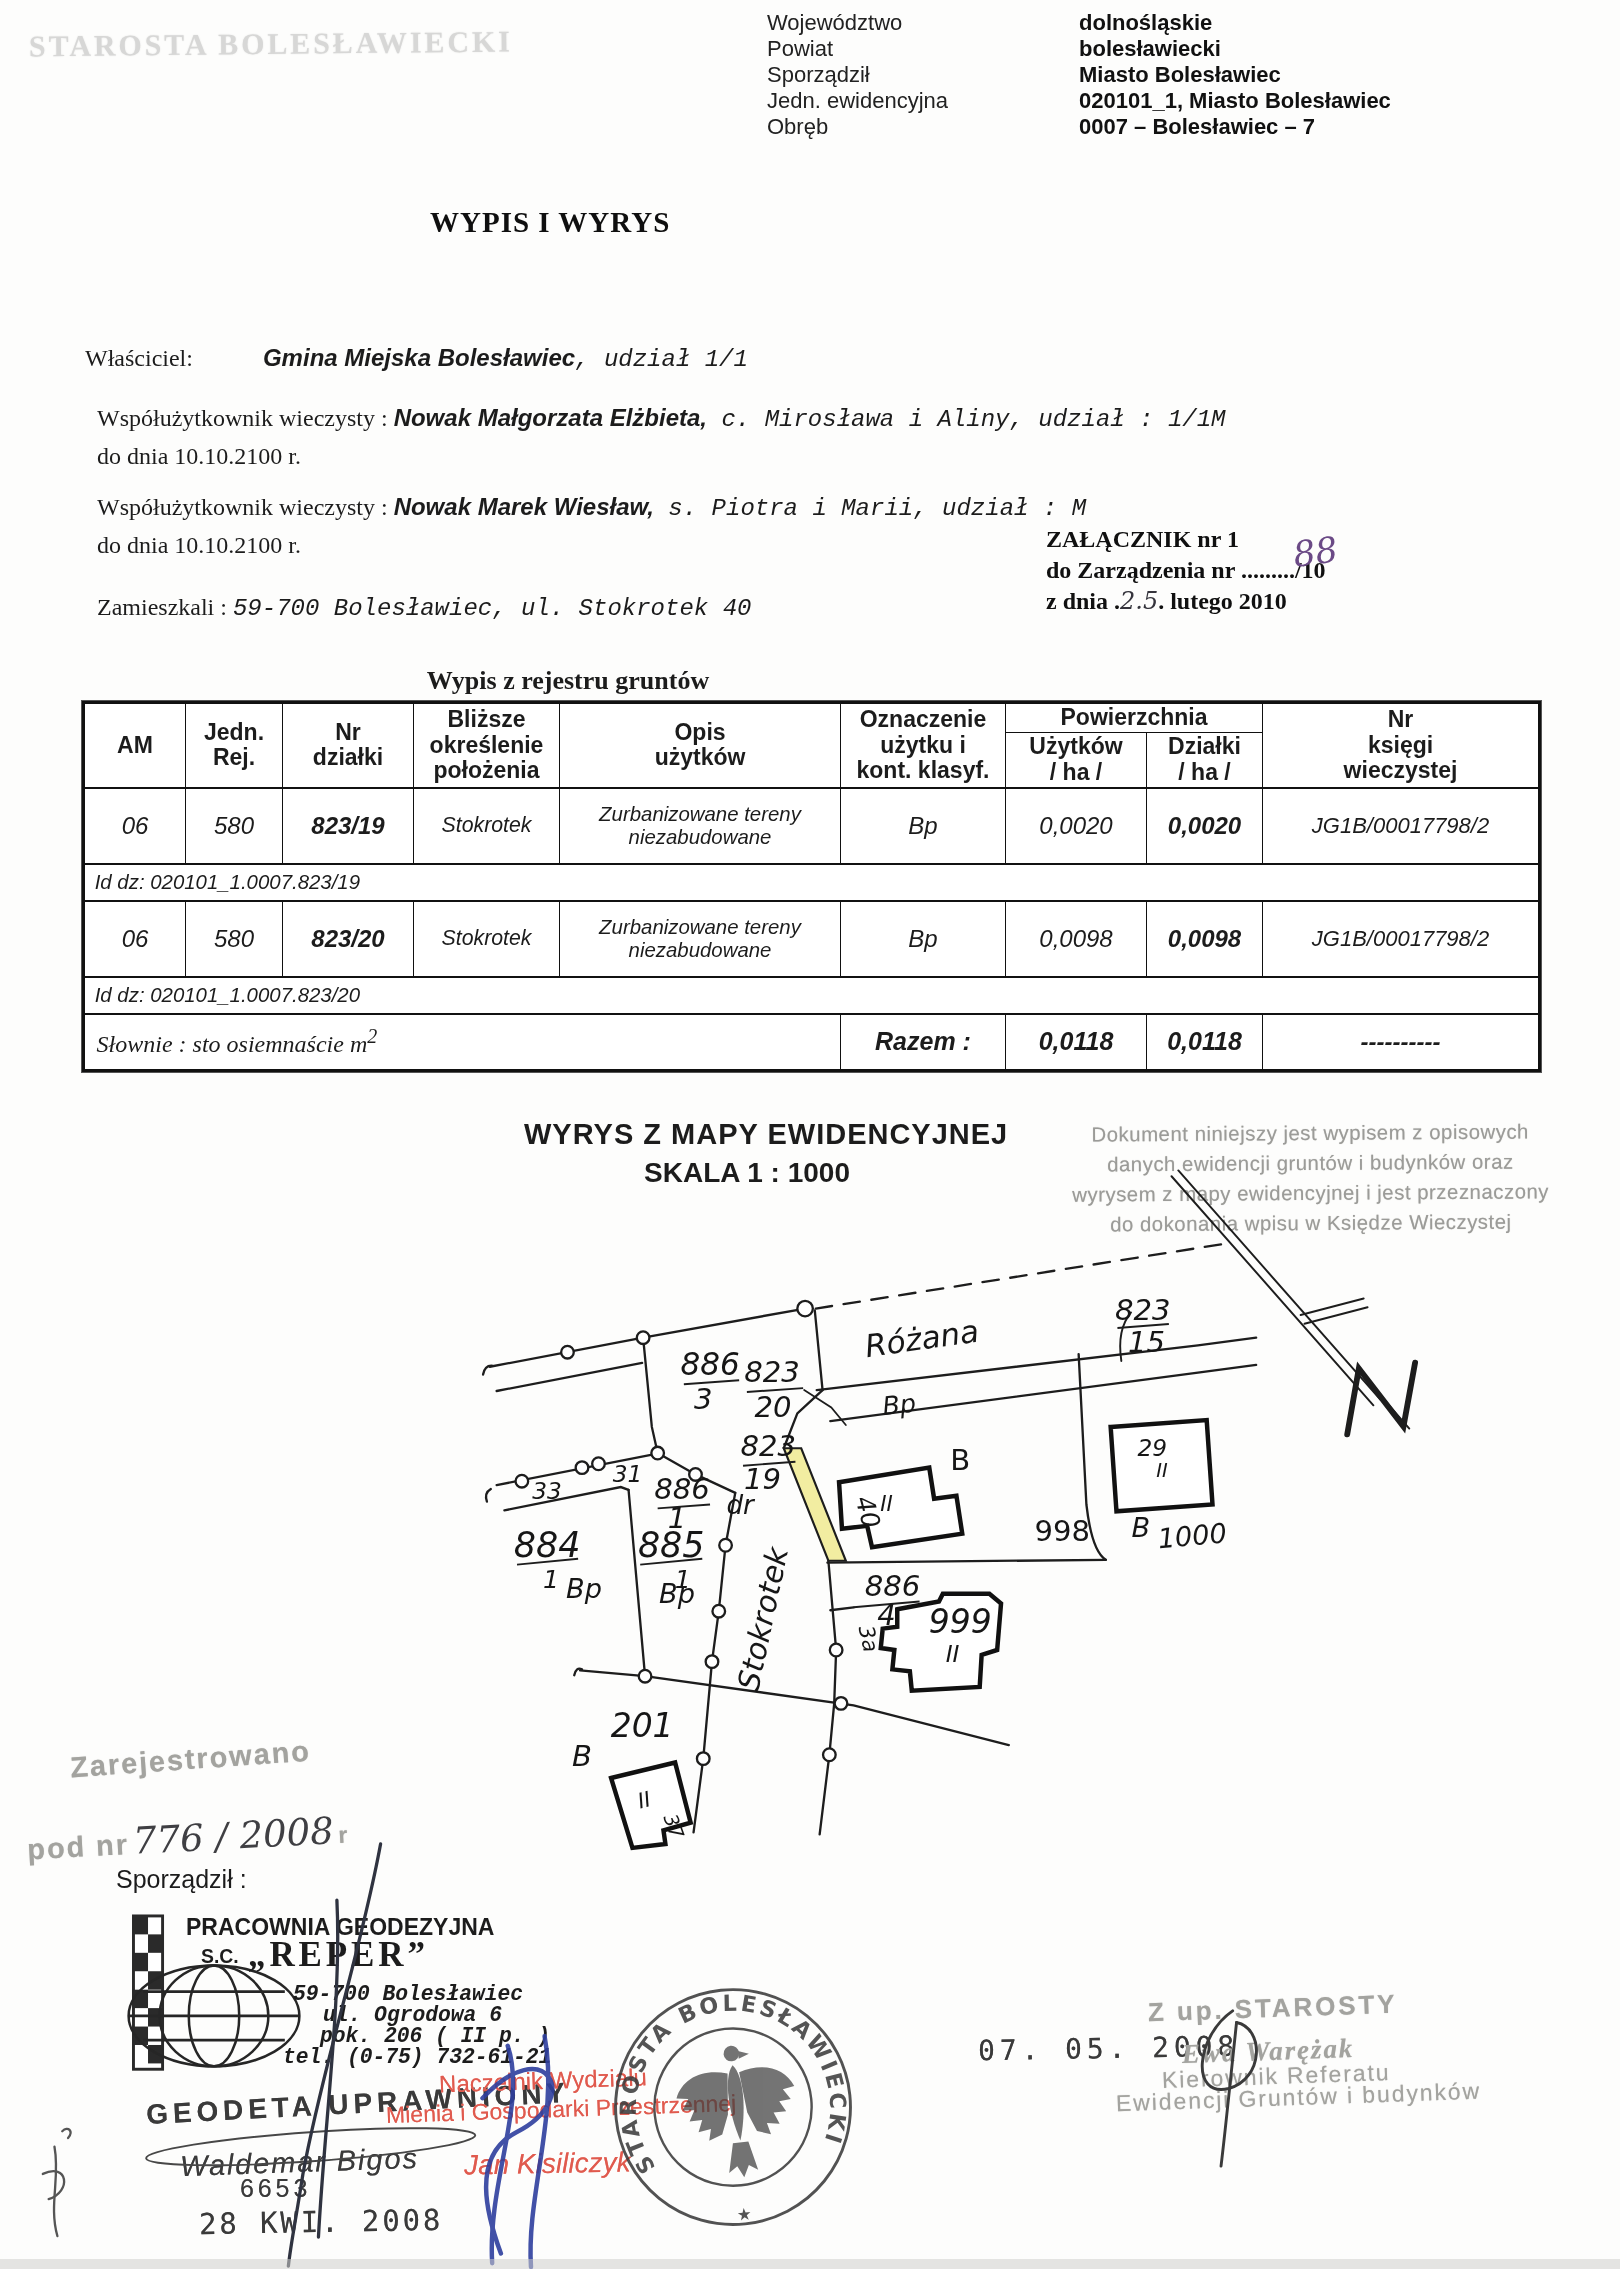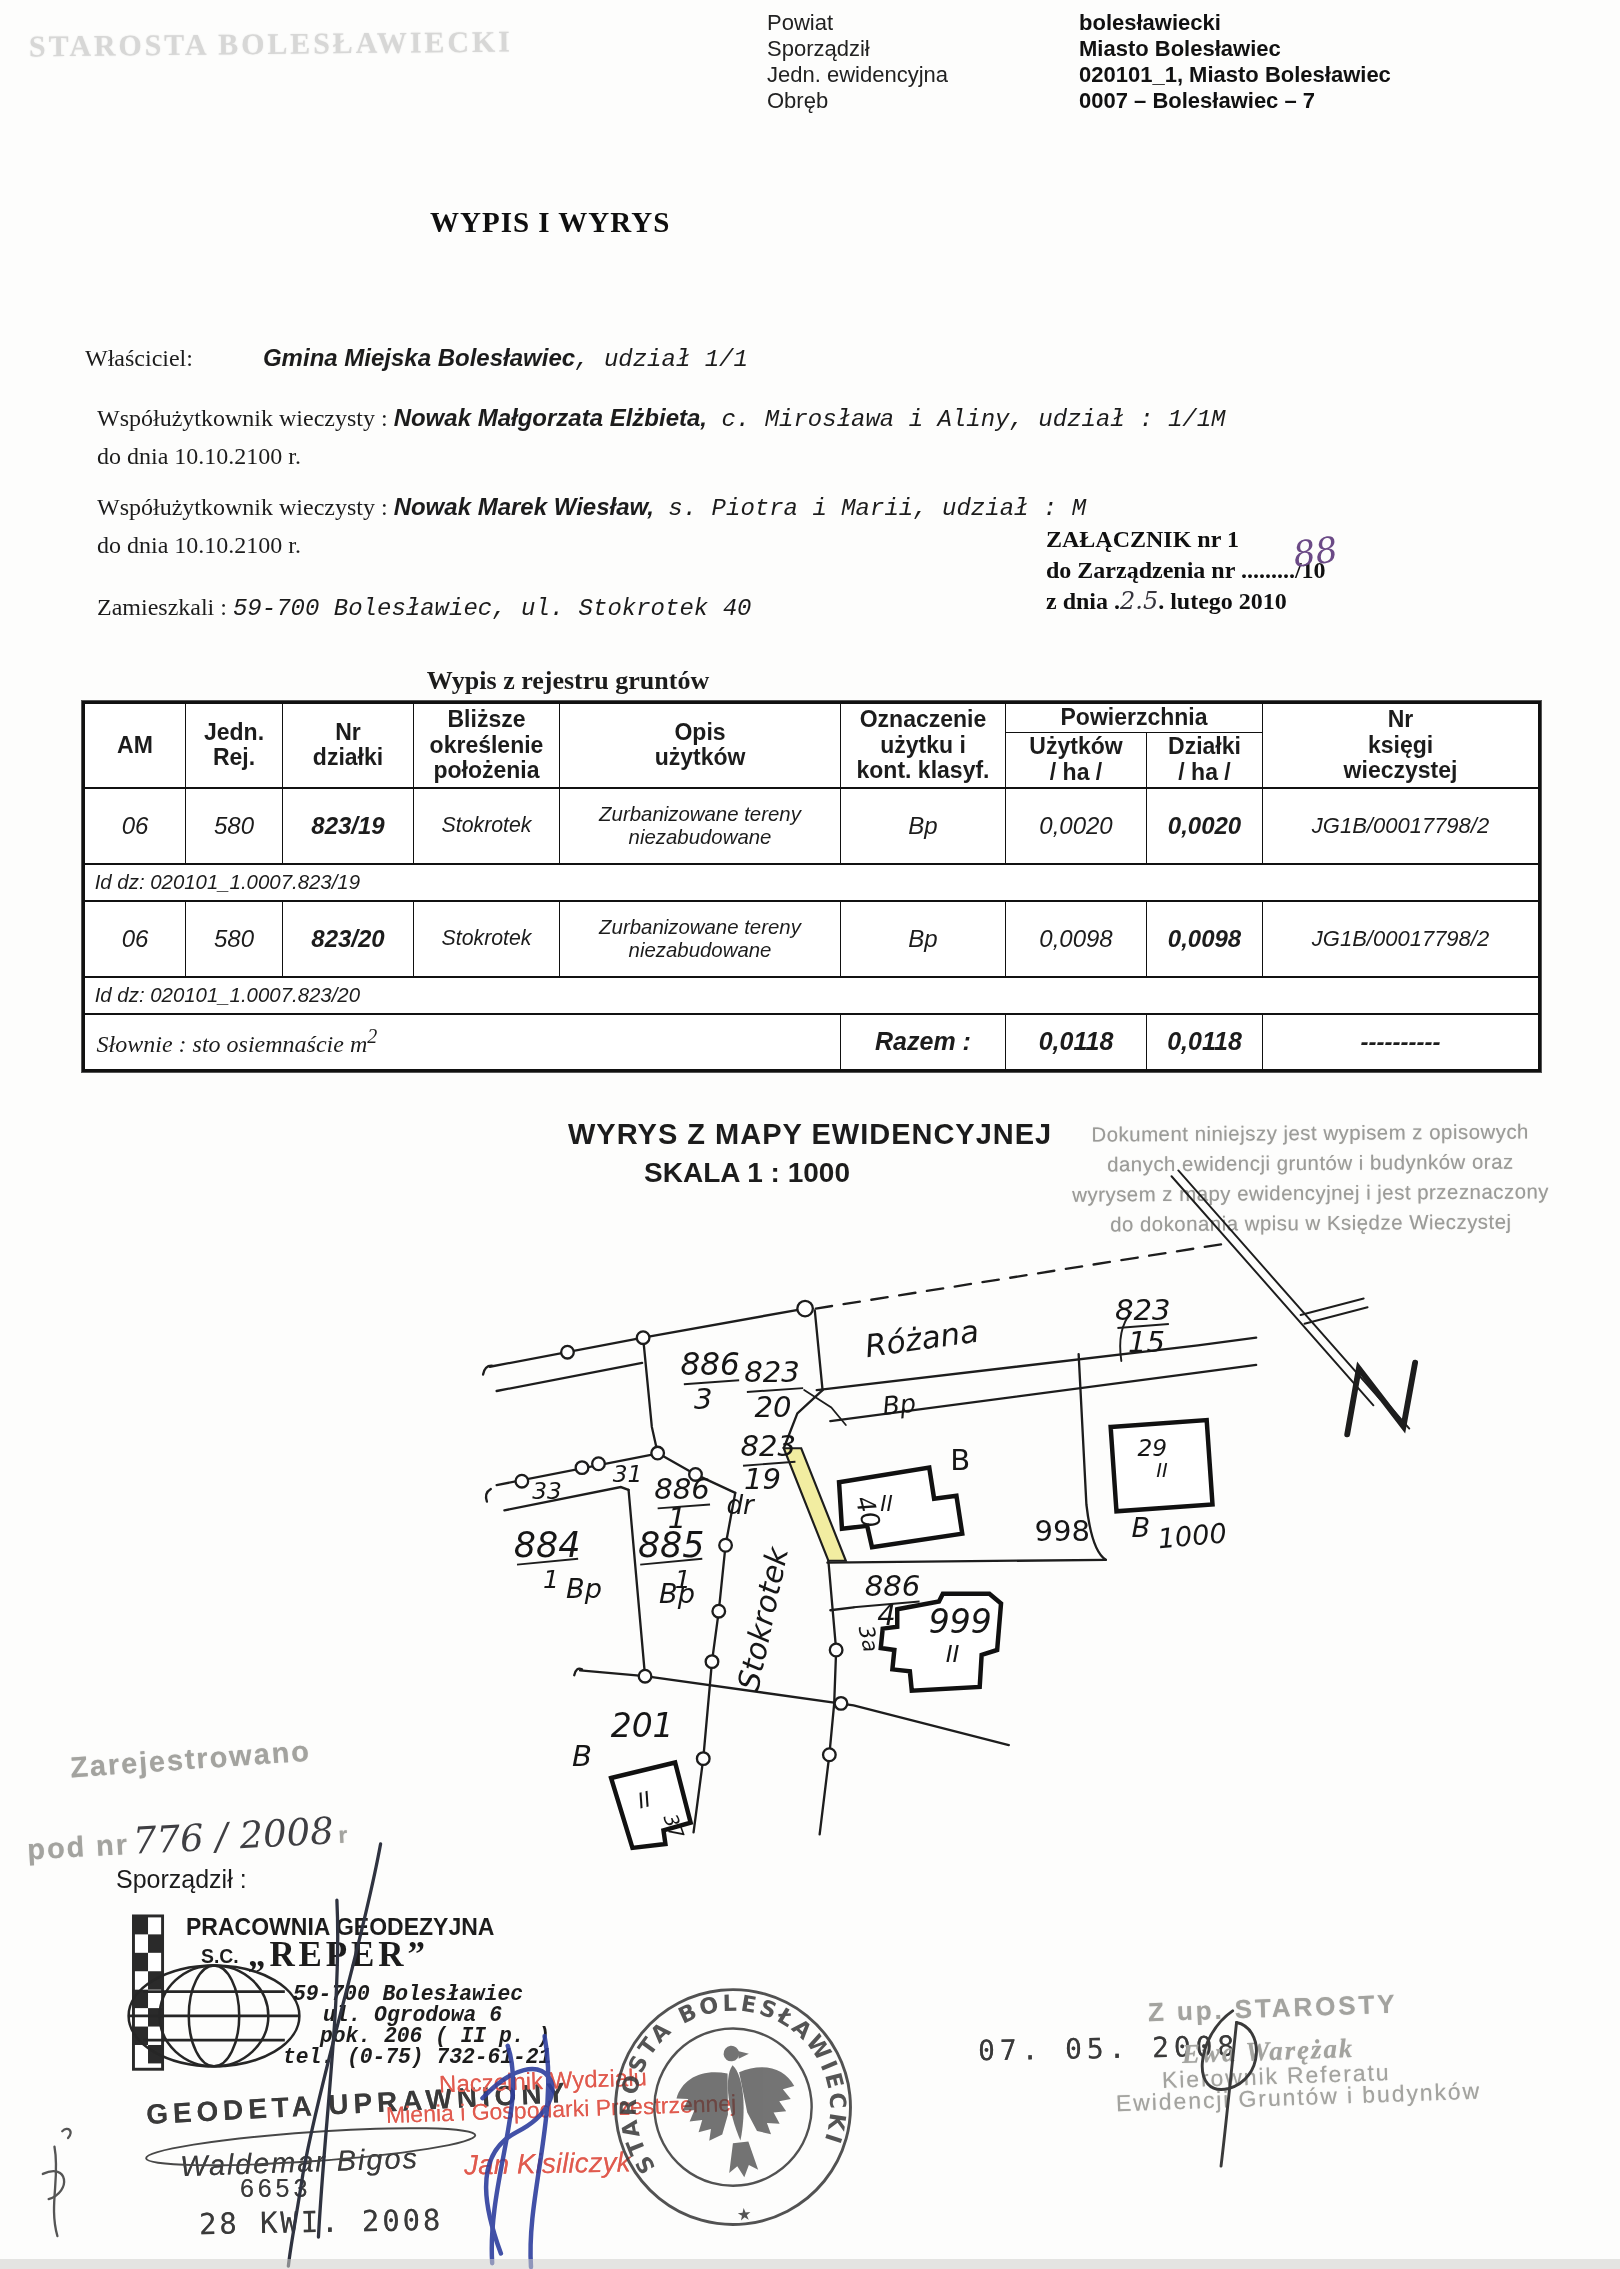--- a/index.html
+++ b/index.html
@@ -27,38 +27,42 @@
   table.reg td,table.reg th{border:1.9px solid #111;overflow:hidden;}
   table.reg{border:3.9px solid #111;box-shadow:0 0 0 1px #555;}
   th.h{font-size:23px;font-weight:bold;line-height:1.12;text-align:center;vertical-align:middle;}
   td.c{font-size:24px;font-style:italic;text-align:center;vertical-align:middle;}
   td.cb{font-weight:bold;margin-top:21px;}
   tr.sep td{border-top:2.9px solid #111;border-bottom:2.9px solid #111;}
   td.idc{font-size:20.4px;font-style:italic;text-align:left;padding-left:9.7px;}
   .tbl-title{font-family:"Liberation Serif",serif;font-weight:bold;font-size:26px;text-align:center;}
   .sum-slownie{font-family:"Liberation Serif",serif;font-style:italic;font-size:24px;text-align:left;padding-left:11.6px;margin-top:44px;}
   
-  .map-h1{font-weight:bold;font-size:29px;letter-spacing:1px;margin-left:44px;}
+  .map-h1{font-weight:bold;font-size:29px;letter-spacing:1px;}
   .map-h2{font-weight:bold;font-size:28px;}
   .note{color:#9b9b98;font-size:20.4px;line-height:30px;text-align:center;letter-spacing:0.5px;
         text-shadow:0 0 1px #c6c6c2;transform:rotate(-.4deg);}
   svg text{font-family:"DejaVu Sans",sans-serif;}
   .mi{font-style:italic;}
   
   .stamp-gray{color:#a3a39f;font-weight:bold;letter-spacing:1.9px;text-shadow:0 0 1px #c4c4c0;}
   .stamp-dark{color:#3a3a3a;text-shadow:0 0 0.5px #777;}
   .red{color:#e05a4e;text-shadow:0 0 0.5px #eb8a80;}
   .blue-ink{stroke:#2e3f9e;}
 </style>
 </head>
 <body>
 
 <div class="abs ghost" style="left:29px;top:27px;">STAROSTA BOLESŁAWIECKI</div>
 
 <div class="abs" style="left:767px;top:9.7px;width:679px;">
+  <div class="hdr-row">
+    <span class="hdr-label">Województwo</span>
+    <span class="hdr-value">dolnośląskie</span>
+  </div>
   <div class="hdr-row">
     <span class="hdr-label">Powiat</span>
     <span class="hdr-value">bolesławiecki</span>
   </div>
   <div class="hdr-row">
     <span class="hdr-label">Sporządził</span>
     <span class="hdr-value">Miasto Bolesławiec</span>
   </div>
   <div class="hdr-row">
     <span class="hdr-label">Jedn. ewidencyjna</span>

